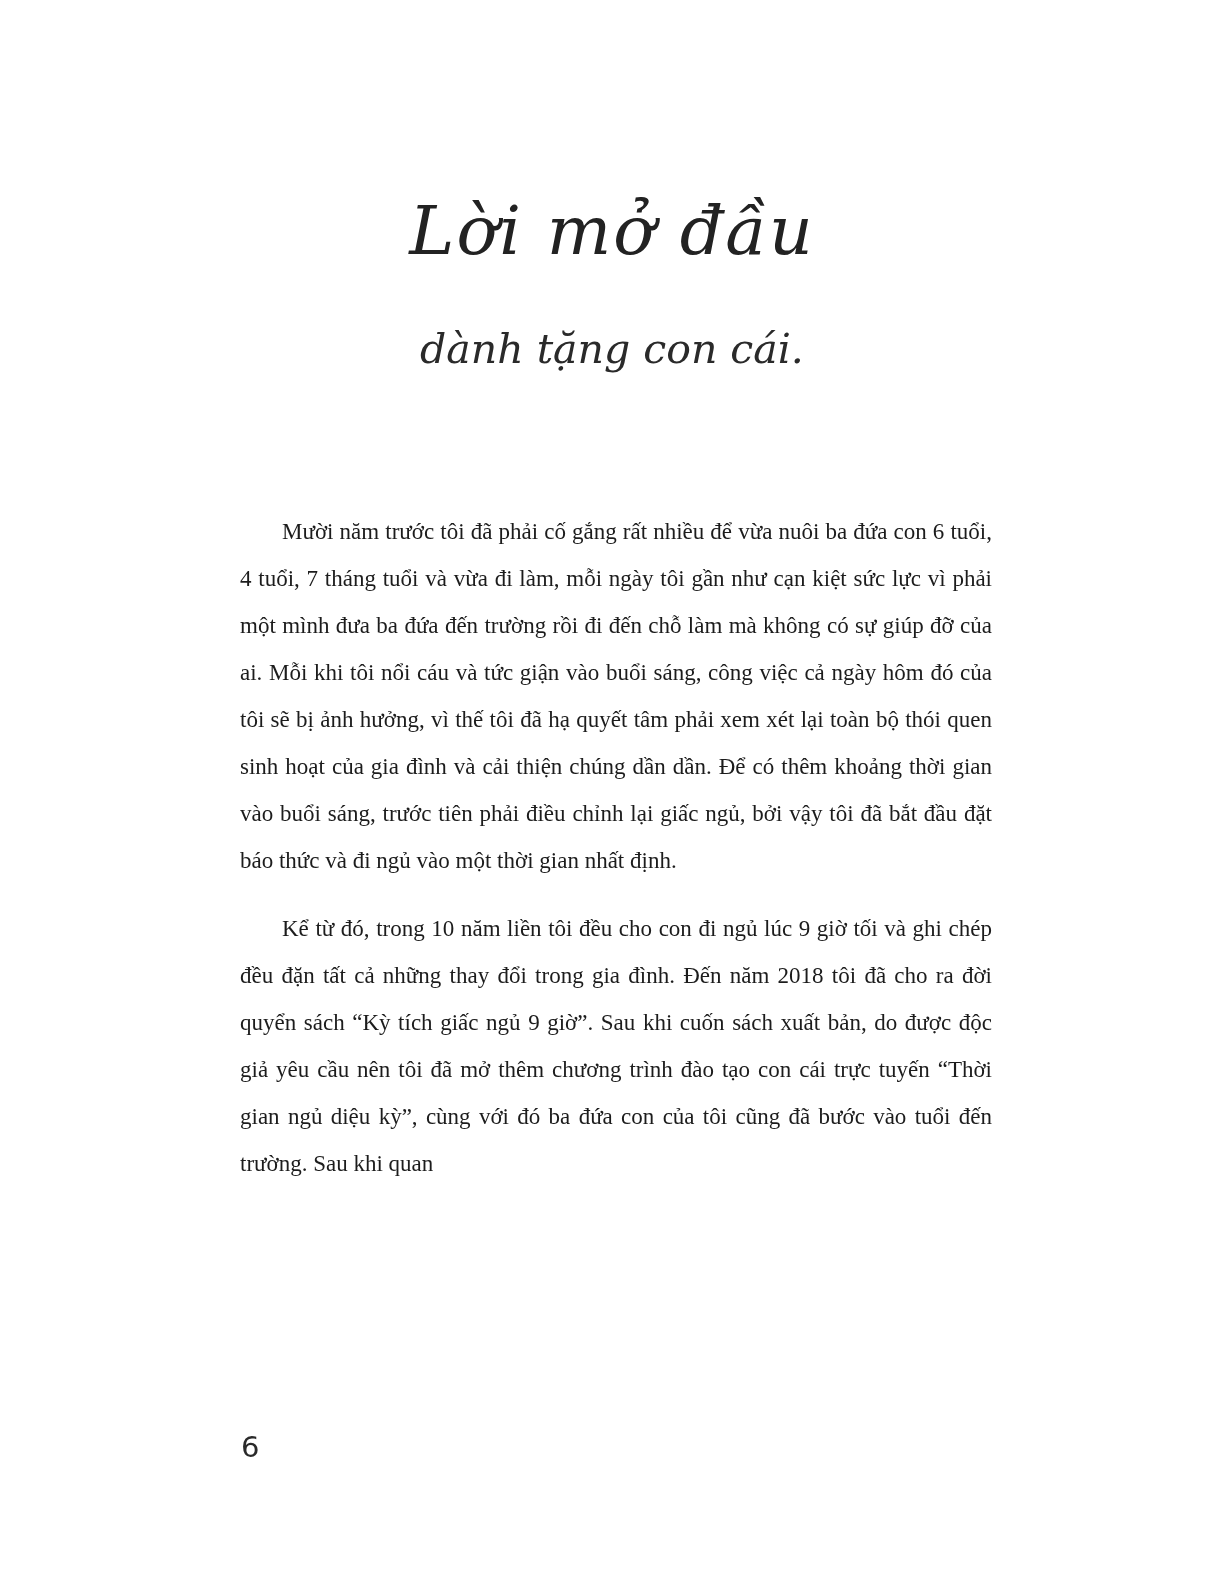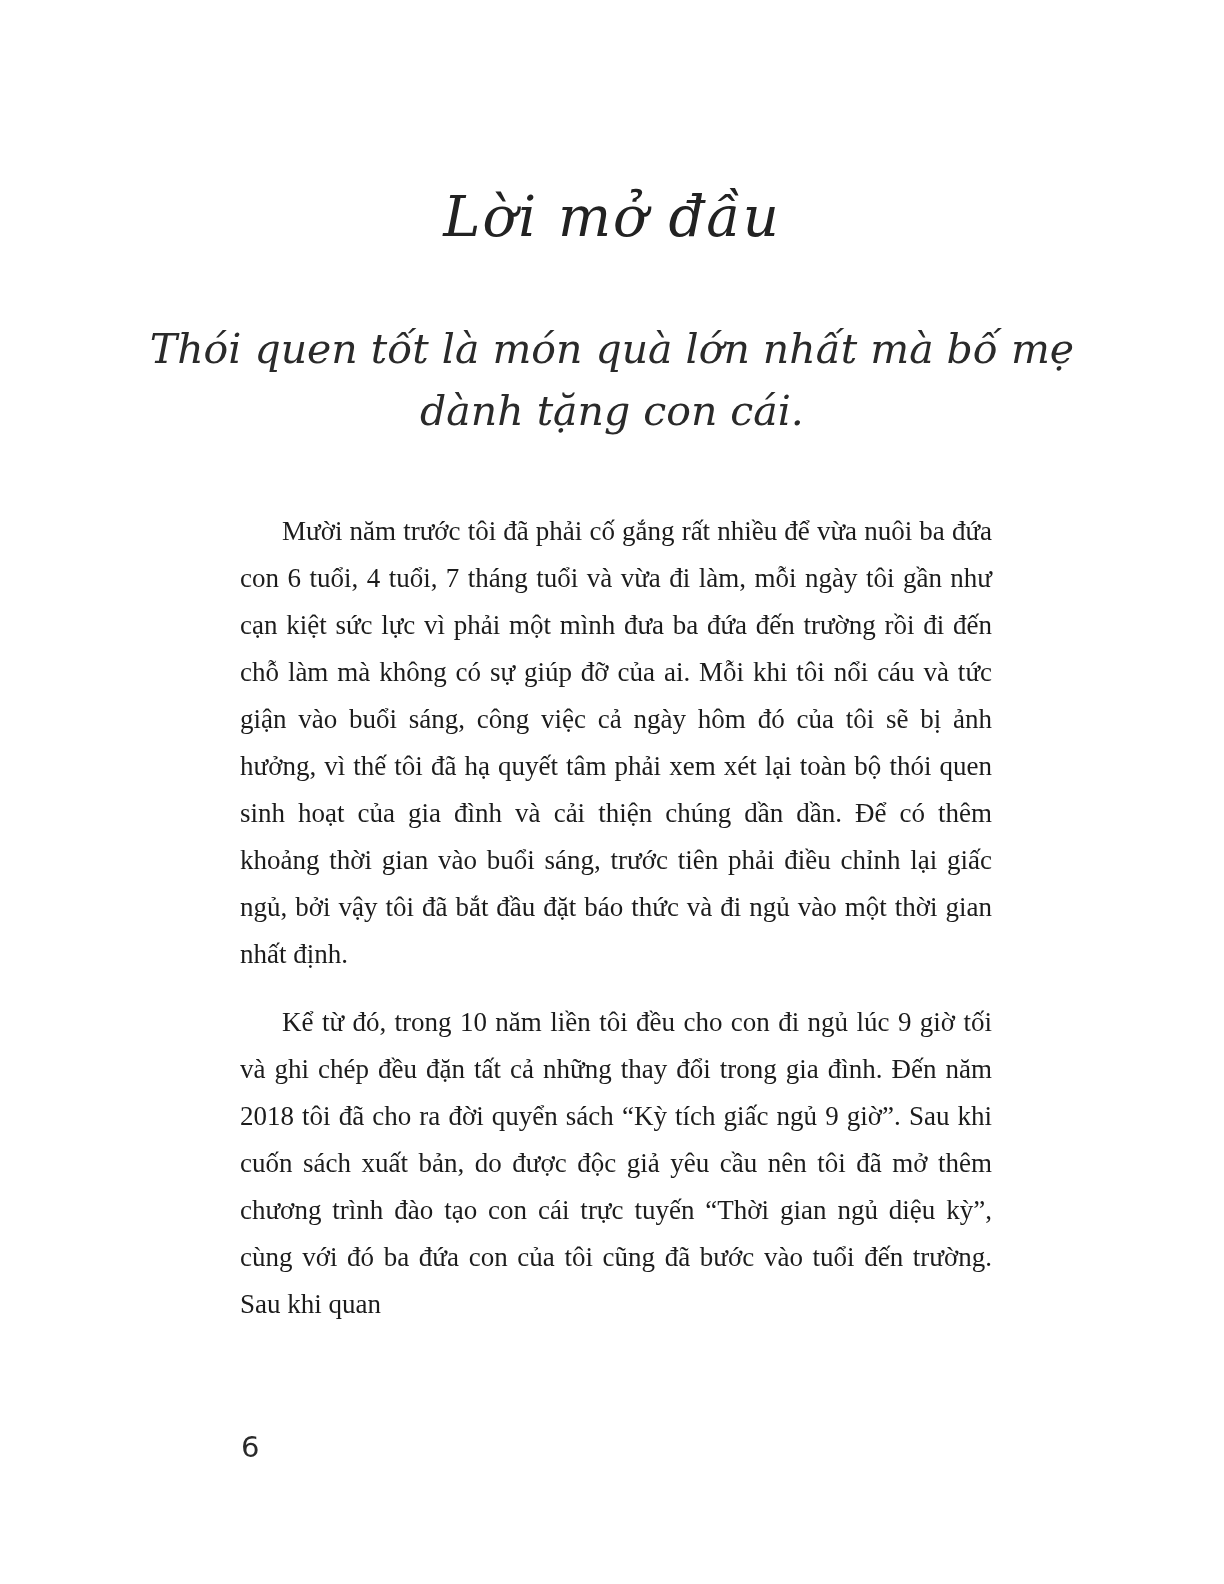--- a/index.html
+++ b/index.html
@@ -17,21 +17,21 @@
   }
   .chapter-title {
     position: absolute;
     top: 148px;
     left: 0;
     width: 100%;
     text-align: center;
     font-family: "DejaVu Serif", serif;
     font-style: italic;
     font-weight: normal;
-    font-size: 56px;
+    font-size: 68px;
     line-height: 1.1;
     color: #222222;
     letter-spacing: 2px;
   }
   .subtitle {
     position: absolute;
     top: 318px;
     left: 0;
     width: 100%;
     text-align: center;
@@ -40,21 +40,21 @@
     font-size: 41px;
     line-height: 62px;
     color: #2a2a2a;
   }
   .body-text {
     position: absolute;
     top: 508px;
     left: 240px;
     width: 752px;
     font-family: "Liberation Serif", "DejaVu Serif", serif;
-    font-size: 27px;
+    font-size: 23px;
     line-height: 47px;
     text-align: justify;
     color: #1c1c1c;
   }
   .body-text p {
     margin: 0;
     text-indent: 42px;
   }
   .body-text p + p {
     margin-top: 21px;
@@ -69,21 +69,20 @@
   }
 </style>
 </head>
 <body>
 
 <div class="page">
 
   <h1 class="chapter-title">Lời mở đầu</h1>
 
   <div class="subtitle">
-    <div>Thói quen tốt là món quà lớn nhất mà bố mẹ</div>
     <div>dành tặng con cái.</div>
   </div>
 
   <div class="body-text">
     <p>Mười năm trước tôi đã phải cố gắng rất nhiều để vừa nuôi ba đứa con 6 tuổi, 4 tuổi, 7 tháng tuổi và vừa đi làm, mỗi ngày tôi gần như cạn kiệt sức lực vì phải một mình đưa ba đứa đến trường rồi đi đến chỗ làm mà không có sự giúp đỡ của ai. Mỗi khi tôi nổi cáu và tức giận vào buổi sáng, công việc cả ngày hôm đó của tôi sẽ bị ảnh hưởng, vì thế tôi đã hạ quyết tâm phải xem xét lại toàn bộ thói quen sinh hoạt của gia đình và cải thiện chúng dần dần. Để có thêm khoảng thời gian vào buổi sáng, trước tiên phải điều chỉnh lại giấc ngủ, bởi vậy tôi đã bắt đầu đặt báo thức và đi ngủ vào một thời gian nhất định.</p>
     <p>Kể từ đó, trong 10 năm liền tôi đều cho con đi ngủ lúc 9 giờ tối và ghi chép đều đặn tất cả những thay đổi trong gia đình. Đến năm 2018 tôi đã cho ra đời quyển sách “Kỳ tích giấc ngủ 9 giờ”. Sau khi cuốn sách xuất bản, do được độc giả yêu cầu nên tôi đã mở thêm chương trình đào tạo con cái trực tuyến “Thời gian ngủ diệu kỳ”, cùng với đó ba đứa con của tôi cũng đã bước vào tuổi đến trường. Sau khi quan</p>
   </div>
 
   <div class="page-number">6</div>
 

